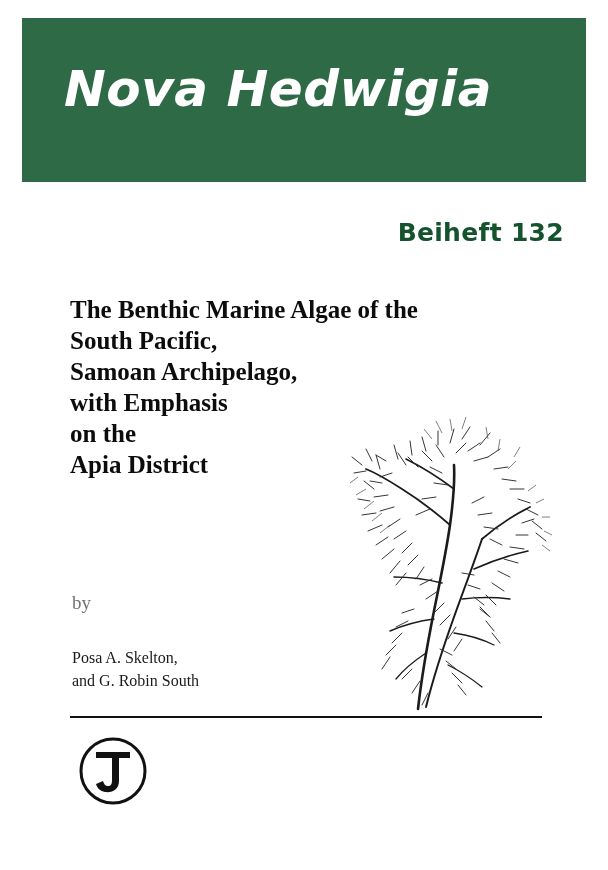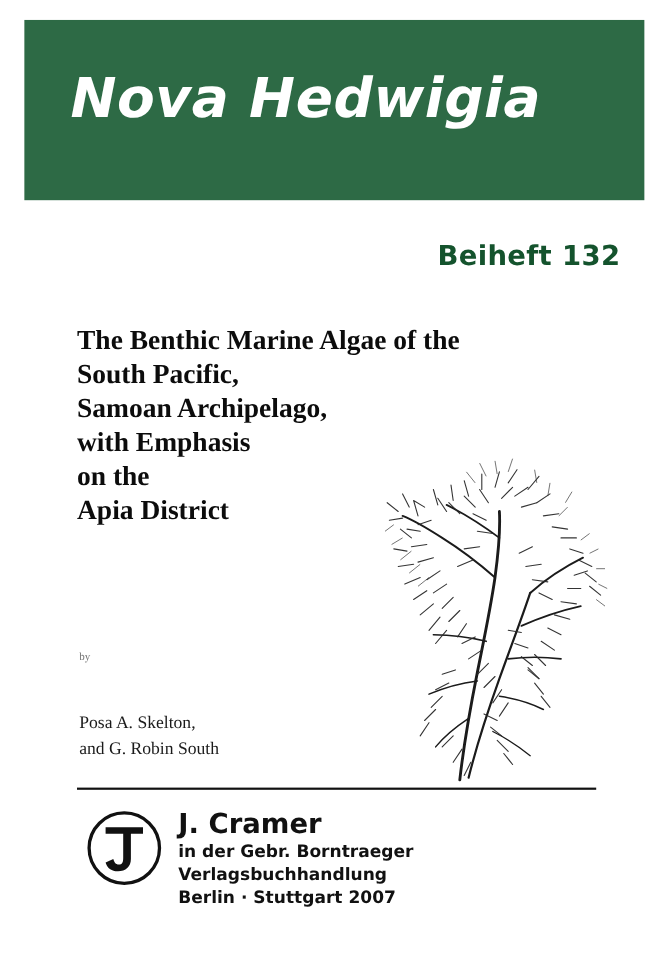--- a/index.html
+++ b/index.html
@@ -88,21 +88,21 @@
   }
   .illustration svg {
     display: block;
   }
   
   .by-line {
     position: absolute;
     left: 50px;
     top: 574px;
     font-family: "Liberation Serif", serif;
-    font-size: 10px;
+    font-size: 19px;
     color: #737373;
   }
   .authors {
     position: absolute;
     left: 50px;
     top: 628px;
     font-family: "Liberation Serif", serif;
     font-size: 16px;
     line-height: 23px;
     color: #1a1a1a;
@@ -219,20 +219,15 @@
 
     <div class="rule"></div>
 
     <div class="logo">
       <svg width="70" height="70" viewBox="0 0 70 70" xmlns="http://www.w3.org/2000/svg" aria-hidden="true">
         <circle cx="35" cy="35" r="32" fill="#ffffff" stroke="#111111" stroke-width="3"></circle>
         <path d="M18 16 L52 16 L52 22 L41 22 L41 45 C41 53 35 57 27 56 C22 55 19 52 18 48 L25 45 C26 48 27 50 30 50 C33 50 34 48 34 44 L34 22 L18 22 Z" fill="#111111"></path>
       </svg>
     </div>
 
-    <div class="imprint">
-      <div class="imprint-name">J. Cramer</div>
-      <div class="imprint-line">in der Gebr. Borntraeger Verlagsbuchhandlung</div>
-      <div class="imprint-line">Berlin · Stuttgart 2007</div>
-    </div>
 
   </div>
 </div>
 
 </body></html>

